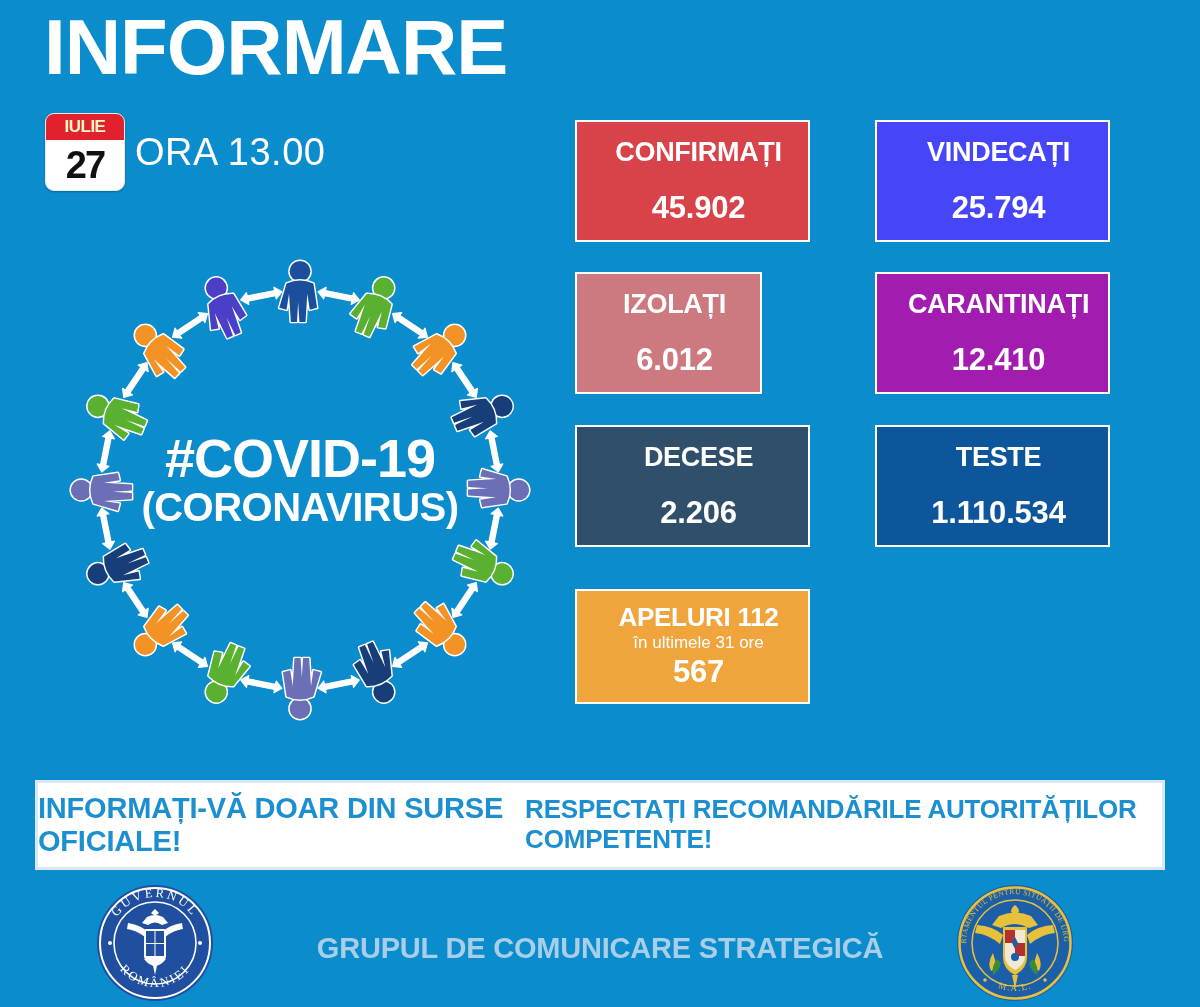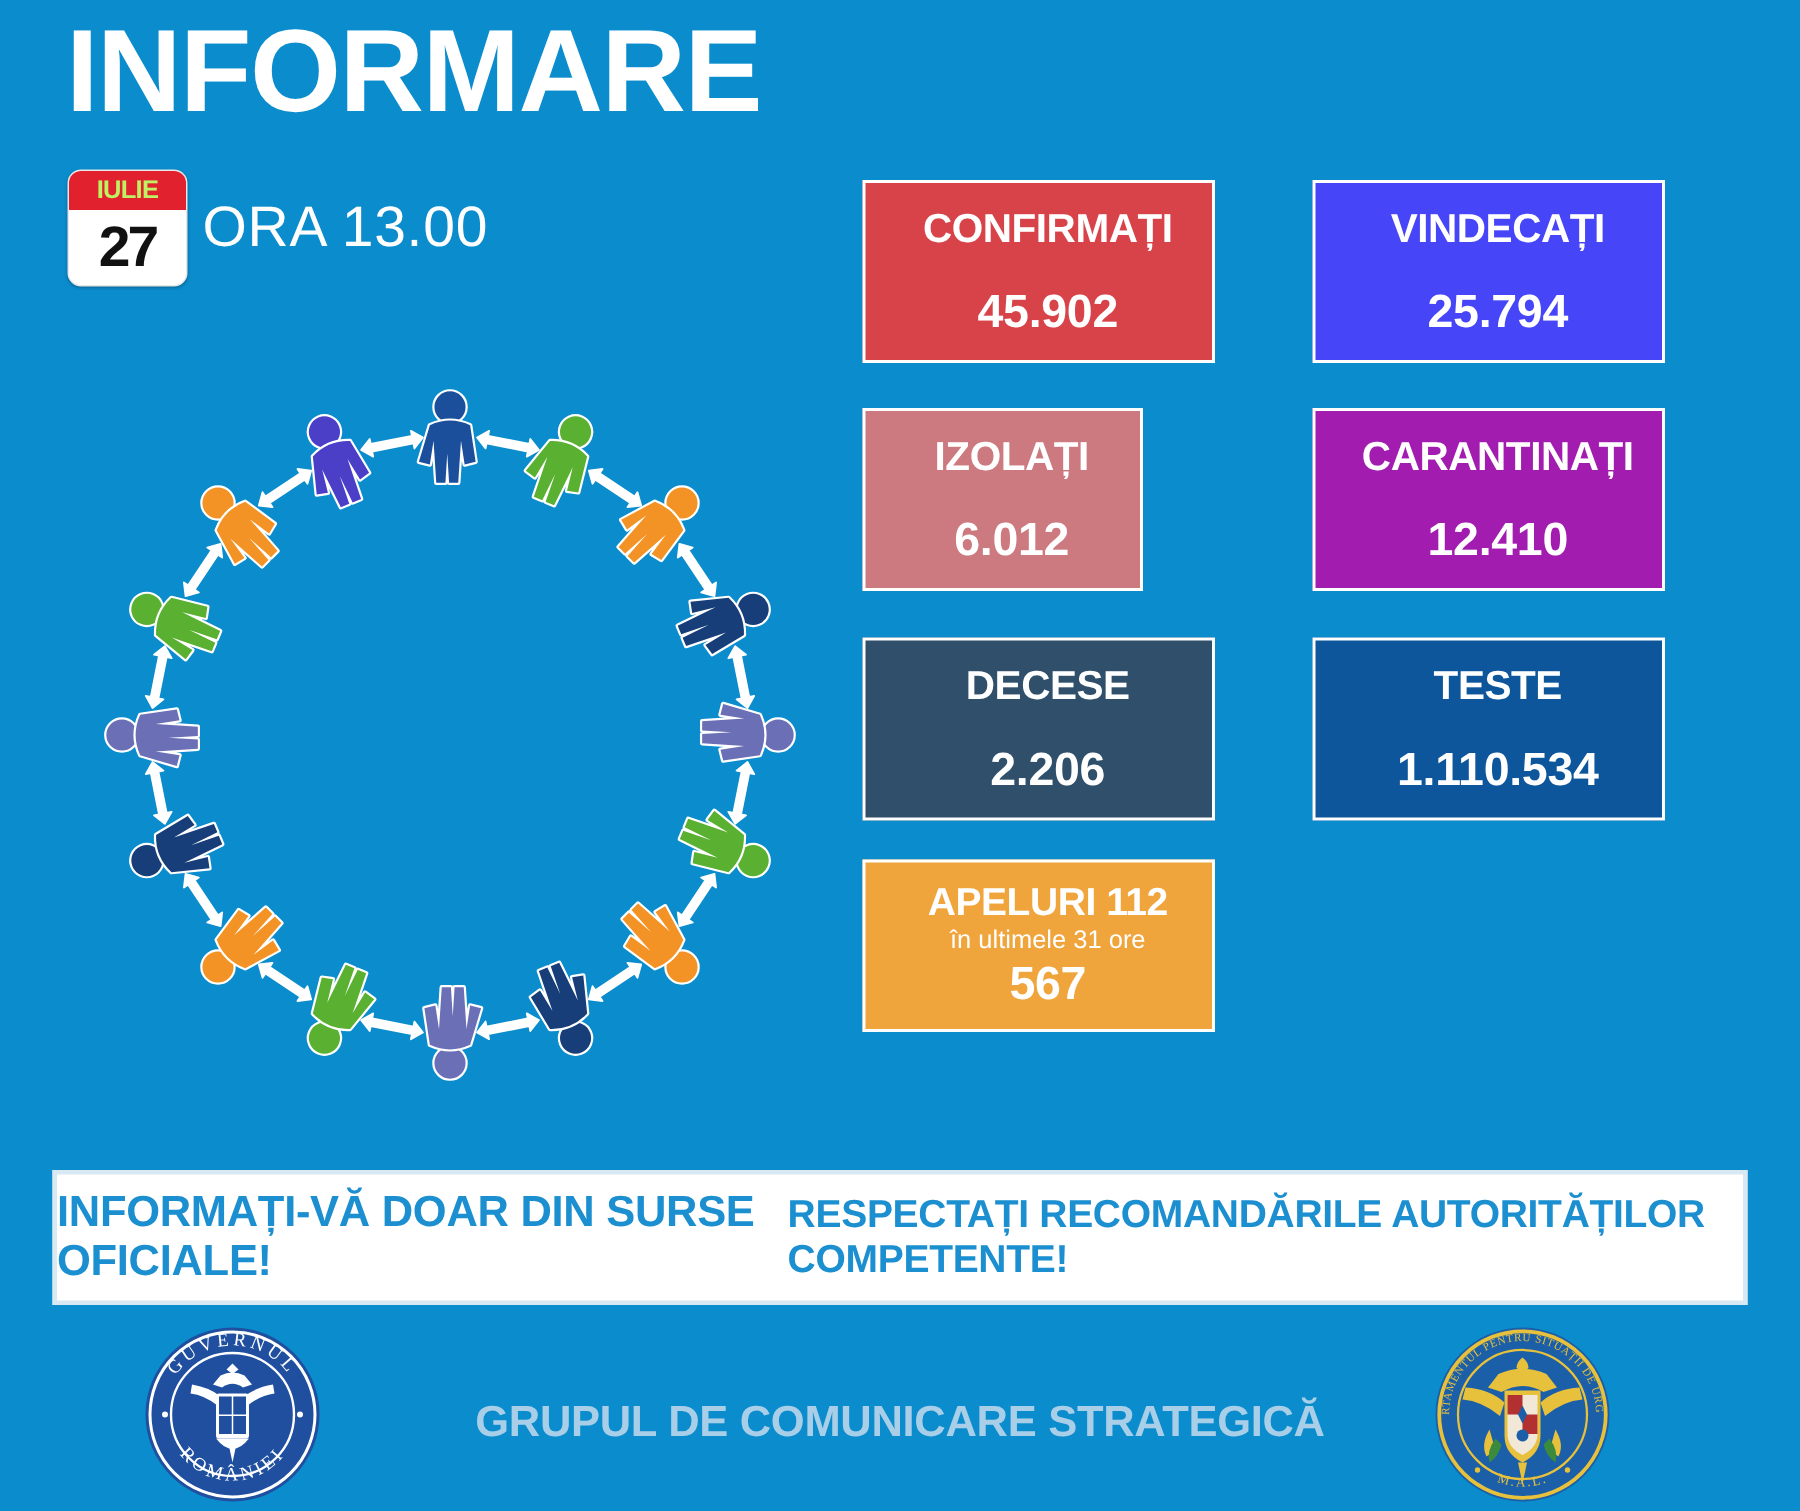--- a/index.html
+++ b/index.html
@@ -18,21 +18,21 @@
     letter-spacing:-1px;line-height:1;
   }
   .datebar{position:absolute;left:45px;top:113px;display:flex;align-items:center;}
   .cal{
     width:78px;height:76px;background:#ffffff;border-radius:9px;
     box-shadow:0 1px 2px rgba(0,0,0,.25);
     display:flex;flex-direction:column;overflow:hidden;
     border:1px solid #e8e8e8;
   }
   .cal-top{
-    background:#e2212e;color:#bef264;height:26px;
+    background:#e2212e;color:#fef9c3;height:26px;
     display:flex;align-items:center;justify-content:center;
     font-size:17px;font-weight:bold;letter-spacing:-.5px;
   }
   .cal-day{
     flex:1;display:flex;align-items:center;justify-content:center;
     color:#111111;font-size:38px;font-weight:bold;line-height:1;
     letter-spacing:-2px;
   }
   .hour{
     margin-left:10px;color:#ffffff;font-size:38px;font-weight:normal;
@@ -59,21 +59,21 @@
   .box .val{font-size:31px;font-weight:bold;letter-spacing:-.2px;line-height:1.05;}
   .box .sub{font-size:17px;font-weight:normal;line-height:1.1;}
   .gap-a .lbl{margin-bottom:26px;}
 
   .b-confirmati{left:575px;top:120px;width:235px;height:122px;background:#d8434a;}
   .b-vindecati {left:875px;top:120px;width:235px;height:122px;background:#4646f8;}
   .b-izolati   {left:575px;top:272px;width:187px;height:122px;background:#cc7a80;}
   .b-carantinati{left:875px;top:272px;width:235px;height:122px;background:#a21caf;}
   .b-decese    {left:575px;top:425px;width:235px;height:122px;background:#2f4f6b;}
   .b-teste     {left:875px;top:425px;width:235px;height:122px;background:#0d569b;}
-  .b-apeluri   {left:575px;top:573px;width:235px;height:115px;background:#f0a43c;}
+  .b-apeluri   {left:575px;top:589px;width:235px;height:115px;background:#f0a43c;}
   .b-apeluri .lbl{font-size:26px;margin-bottom:2px;}
   .b-apeluri .sub{margin-bottom:4px;}
 
   
   .banner{
     position:absolute;left:35px;top:780px;width:1130px;height:90px;
     background:#ffffff;box-sizing:border-box;
     border:3px solid #d9e9f4;
     display:flex;flex-direction:row;align-items:center;justify-content:center;
     color:#1c8fd0;
@@ -145,20 +145,24 @@
           <use href="#person" fill="#6b6fb5" stroke="#ffffff" stroke-width="2.4" stroke-linejoin="round" paint-order="stroke" transform="translate(47.00,245.00) rotate(270.00) scale(1.22)"></use>
           <use href="#arrow2" transform="translate(50.80,206.37) rotate(281.25)"></use>
           <use href="#person" fill="#5ab031" stroke="#ffffff" stroke-width="2.4" stroke-linejoin="round" paint-order="stroke" transform="translate(62.07,169.23) rotate(292.50) scale(1.22)"></use>
           <use href="#arrow2" transform="translate(80.37,135.00) rotate(303.75)"></use>
           <use href="#person" fill="#f39325" stroke="#ffffff" stroke-width="2.4" stroke-linejoin="round" paint-order="stroke" transform="translate(104.99,104.99) rotate(315.00) scale(1.22)"></use>
           <use href="#arrow2" transform="translate(135.00,80.37) rotate(326.25)"></use>
           <use href="#person" fill="#4b3fc8" stroke="#ffffff" stroke-width="2.4" stroke-linejoin="round" paint-order="stroke" transform="translate(169.23,62.07) rotate(337.50) scale(1.22)"></use>
           <use href="#arrow2" transform="translate(206.37,50.80) rotate(348.75)"></use>
         </g>
     </svg>
+    <div class="covid-label">
+      <span class="l1">#COVID-19</span>
+      <span class="l2">(CORONAVIRUS)</span>
+    </div>
   </div>
 
   <div class="box gap-a b-confirmati">
     <div class="lbl">CONFIRMAȚI</div>
     <div class="val">45.902</div>
   </div>
 
   <div class="box gap-a b-vindecati">
     <div class="lbl">VINDECAȚI</div>
     <div class="val">25.794</div>

